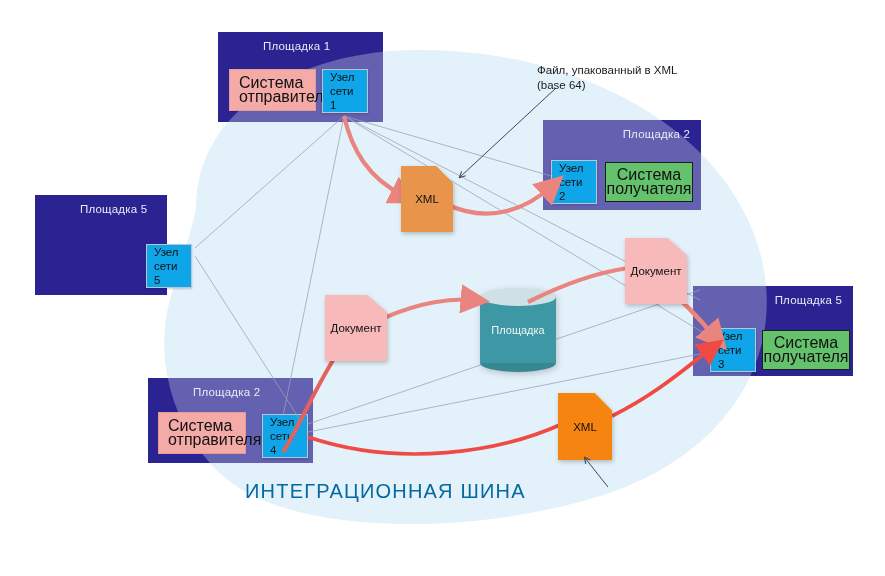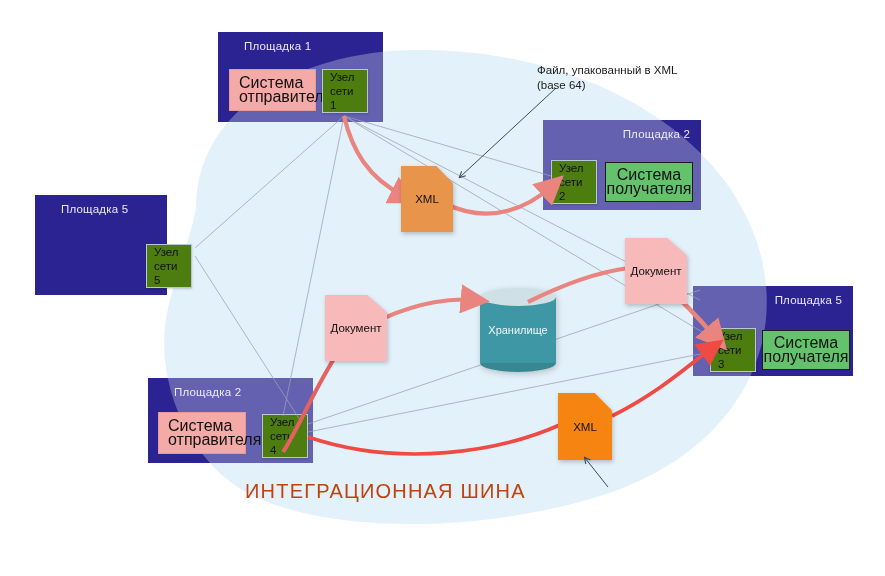--- a/index.html
+++ b/index.html
@@ -18,21 +18,21 @@
     background:#2b2391;
     box-sizing:border-box;
   }
   .site .site-title{
     position:absolute;
     color:#e9e9f6;
     font-size:11.5px;
     letter-spacing:.2px;
     white-space:nowrap;
   }
-  .site.title-left .site-title{left:26px;top:8px;}
+  .site.title-left .site-title{left:0;top:8px;padding-left:45px;}
   .site.title-right .site-title{right:11px;top:8px;padding-left:16px;}
 
   
   .ibox{
     position:absolute;
     box-sizing:border-box;
     display:flex;
     align-items:center;
     justify-content:flex-start;
     font-size:16px;
@@ -46,21 +46,21 @@
     border:1px solid #e79a95;
   }
   .ibox.receiver{
     background:#63c26b;
     border:1.5px solid #1d1d1d;
     justify-content:center;
     text-align:center;
     padding:0 6px;
   }
   .ibox.node{
-    background:#4d7c0f;
+    background:#0ea5e9;
     border:1px solid #b9c6d4;
     font-size:11.5px;
     padding:0 7px;
     box-shadow:0 1px 2px rgba(0,0,0,.18);
   }
 
   
   .shape{
     position:absolute;
     display:flex;
@@ -95,21 +95,21 @@
     position:absolute;
     font-size:11.5px;
     line-height:15px;
     color:#1a1a1a;
     white-space:pre-line;
   }
   .bus-title{
     position:absolute;
     font-size:20px;
     letter-spacing:1.2px;
-    color:#c2410c;
+    color:#0369a1;
     white-space:nowrap;
   }
 </style>
 </head>
 <body>
 
 <div id="stage">
 
   <svg class="layer" viewBox="0 0 885 576">
     <path d="M 196 208
@@ -218,21 +218,21 @@
       <line x1="308" y1="432" x2="710" y2="352"></line>
       <line x1="308" y1="424" x2="700" y2="290"></line>
       <line x1="195" y1="256" x2="300" y2="420"></line>
     </g>
   </svg>
 
   <div class="cyl" style="left:480px;top:288px;width:76px;height:84px;">
     <div class="cbot"></div>
     <div class="cbody"></div>
     <div class="ctop"></div>
-    <div class="clbl">Хранилище</div>
+    <div class="clbl">Площадка</div>
   </div>
 
   <svg class="layer" viewBox="0 0 885 576">
     <defs>
       <marker id="ah-soft" markerWidth="7" markerHeight="7" refX="3.2" refY="3.5" orient="auto">
         <path d="M0,0 L7,3.5 L0,7 z" fill="#e9847f"></path>
       </marker>
       <marker id="ah-hot" markerWidth="7" markerHeight="7" refX="3.2" refY="3.5" orient="auto">
         <path d="M0,0 L7,3.5 L0,7 z" fill="#ef4a43"></path>
       </marker>

